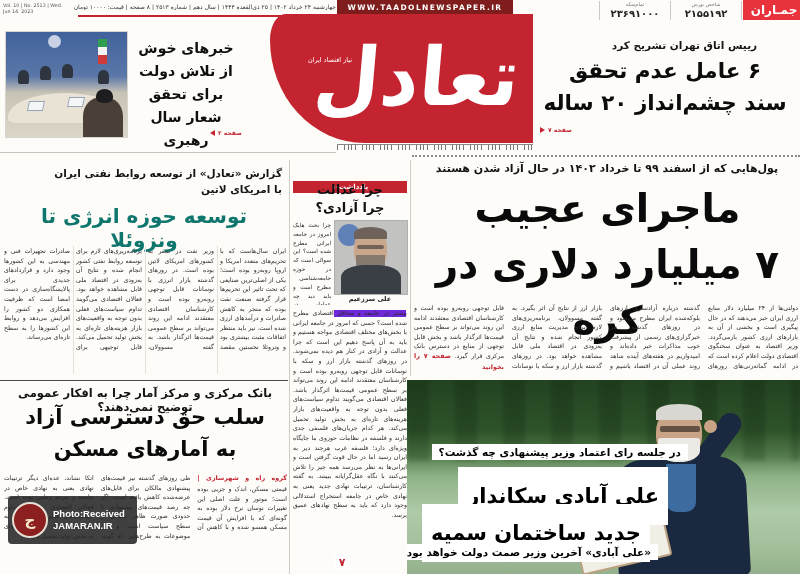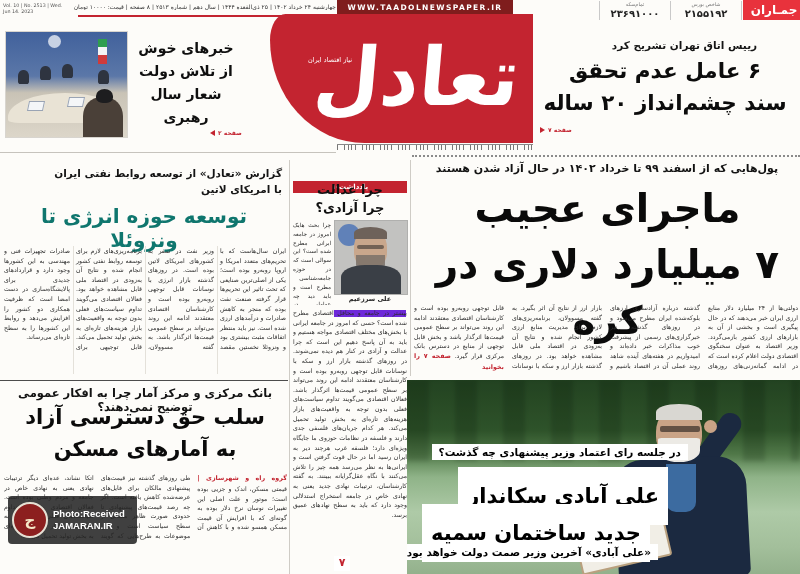--- a/index.html
+++ b/index.html
@@ -168,20 +168,21 @@
     <div class="cab-person" style="left:56px;top:32px;"></div>
     <div class="cab-person" style="left:92px;top:38px;"></div>
     <div class="cab-laptop" style="left:22px;bottom:26px;"></div>
     <div class="cab-laptop" style="left:62px;bottom:30px;"></div>
     <div class="cab-cleric"></div>
     <div class="cab-cleric-head"></div>
   </div>
   <div class="abs cab-headline">
     <span class="ln">خبرهای خوش</span>
     <span class="ln">از تلاش دولت</span>
+    <span class="ln">برای تحقق</span>
     <span class="ln">شعار سال رهبری</span>
   </div>
   <div class="abs pagelink pl-cab">
     <span>صفحه ۲</span>
     <span class="tri-left"></span>
   </div>
 
   <div class="abs cha-kicker">رییس اتاق تهران تشریح کرد</div>
   <div class="abs cha-headline">
     <span class="ln">۶ عامل عدم تحقق</span>

